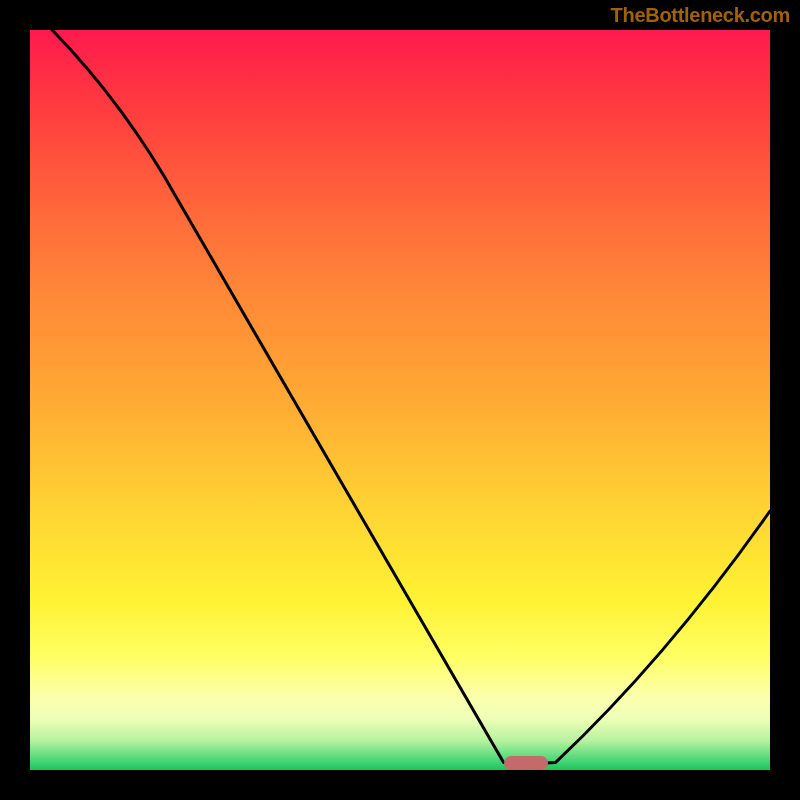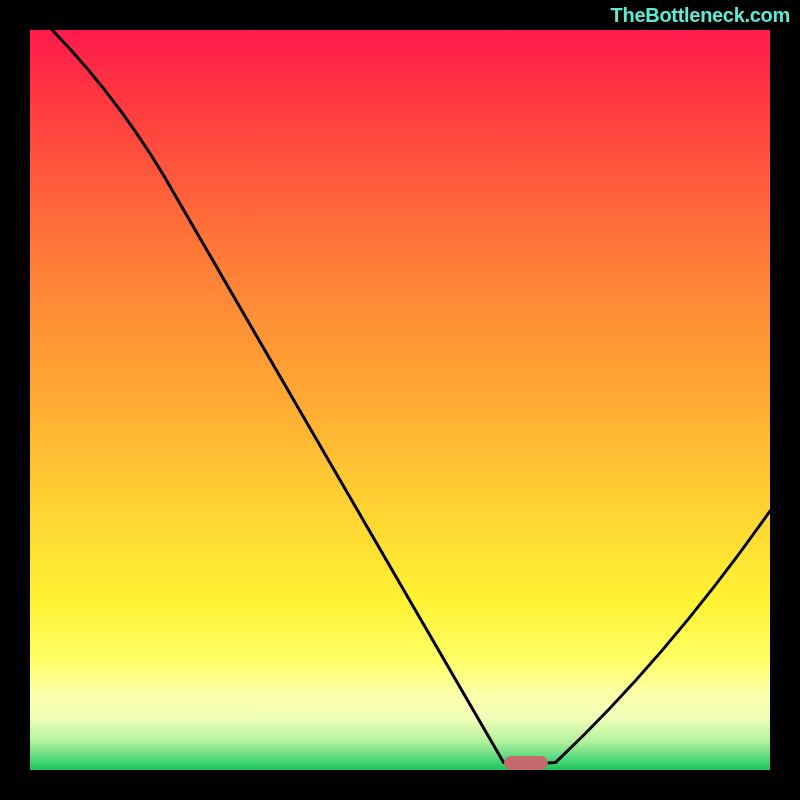--- a/index.html
+++ b/index.html
@@ -16,21 +16,21 @@
     height: 800px;
     background: #000;
   }
   .attribution {
     position: absolute;
     top: 4px;
     right: 10px;
     font-family: Arial, Helvetica, sans-serif;
     font-size: 20px;
     font-weight: bold;
-    color: #5eead4;
+    color: #a16207;
     z-index: 3;
     letter-spacing: -0.3px;
   }
   .plot-area {
     position: absolute;
     left: 30px;
     top: 30px;
     width: 740px;
     height: 740px;
     background: linear-gradient(

